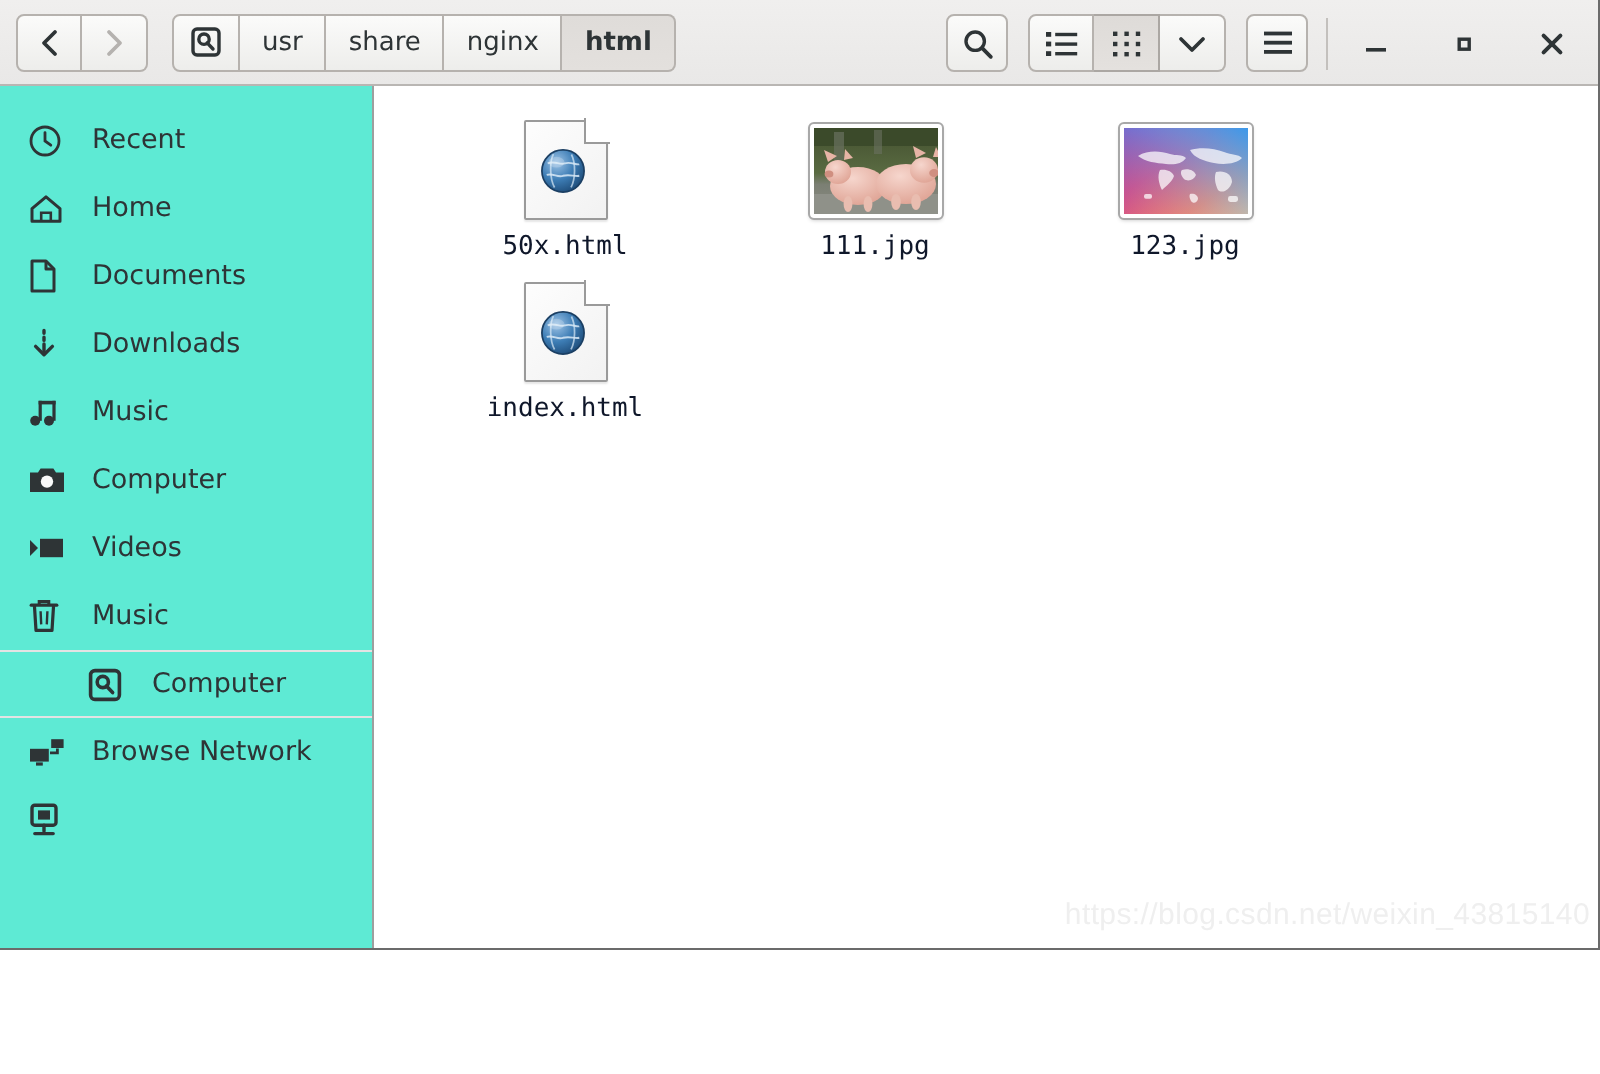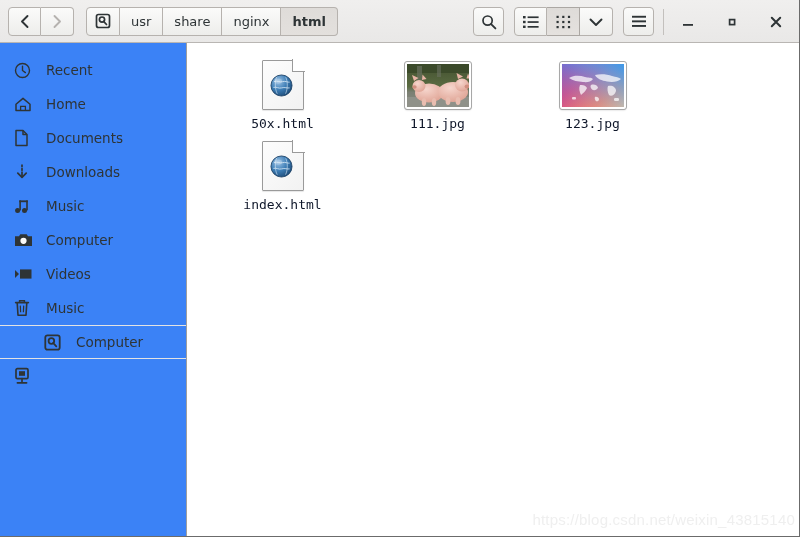--- a/index.html
+++ b/index.html
@@ -4,21 +4,21 @@
 <style>
   * { box-sizing: border-box; margin: 0; padding: 0; }
   html, body {
     width: 800px; height: 537px;
     font-family: "DejaVu Sans", "Liberation Sans", sans-serif;
     background: #ffffff;
     overflow: hidden;
   }
   #window {
     position: relative;
-    width: 800px; height: 537px;
+    width: 800px; height: 475px;
     background: #ffffff;
     border-right: 1px solid #6b6b6b;
     border-bottom: 1px solid #6b6b6b;
     display: flex;
     flex-direction: column;
   }
 
   
   #headerbar {
     height: 43px;
@@ -91,21 +91,21 @@
     color: #2e3436;
     cursor: default;
   }
 
   
   #body { flex: 1; display: flex; min-height: 0; }
 
   #sidebar {
     width: 187px;
     flex: 0 0 187px;
-    background: #3b82f6;
+    background: #5eead4;
     border-right: 1px solid #9e9e9e;
     padding-top: 10px;
     overflow: hidden;
   }
   .side-item {
     height: 34px;
     display: flex;
     align-items: center;
     padding-left: 14px;
     font-size: 13.5px;
@@ -415,20 +415,33 @@
         <span class="si-icon">
           <svg width="17" height="17" viewBox="0 0 17 17">
             <rect x="1.3" y="1.3" width="14.4" height="14.4" rx="2.2" fill="none" stroke="#2e3436" stroke-width="1.8"></rect>
             <circle cx="7.4" cy="7" r="2.8" fill="none" stroke="#2e3436" stroke-width="1.8"></circle>
             <path d="M9.2 9 L12.3 12.3" stroke="#2e3436" stroke-width="1.8" stroke-linecap="round"></path>
           </svg>
         </span>
         <span>Computer</span>
       </div>
 
+      <div class="side-item">
+        <span class="si-icon">
+          <svg width="19" height="17" viewBox="0 0 19 17">
+            <g fill="#2e3436">
+              <rect x="1" y="6.4" width="9.4" height="6.4"></rect>
+              <rect x="4" y="13.2" width="3.4" height="1.6"></rect>
+              <rect x="11.6" y="1.6" width="6.2" height="4.4"></rect>
+            </g>
+            <path d="M14.7 6.2 L14.7 8.4 L11 8.4" fill="none" stroke="#2e3436" stroke-width="1.4"></path>
+          </svg>
+        </span>
+        <span>Browse Network</span>
+      </div>
 
       <div class="side-item">
         <span class="si-icon">
           <svg width="16" height="18" viewBox="0 0 16 18">
             <rect x="2" y="1.6" width="12" height="10" rx="1.4" fill="none" stroke="#2e3436" stroke-width="1.7"></rect>
             <rect x="5" y="4.2" width="6" height="4.6" fill="#2e3436"></rect>
             <path d="M8 11.6 L8 14.6 M3.4 15.8 L12.6 15.8" stroke="#2e3436" stroke-width="1.7" stroke-linecap="round"></path>
           </svg>
         </span>
       </div>

